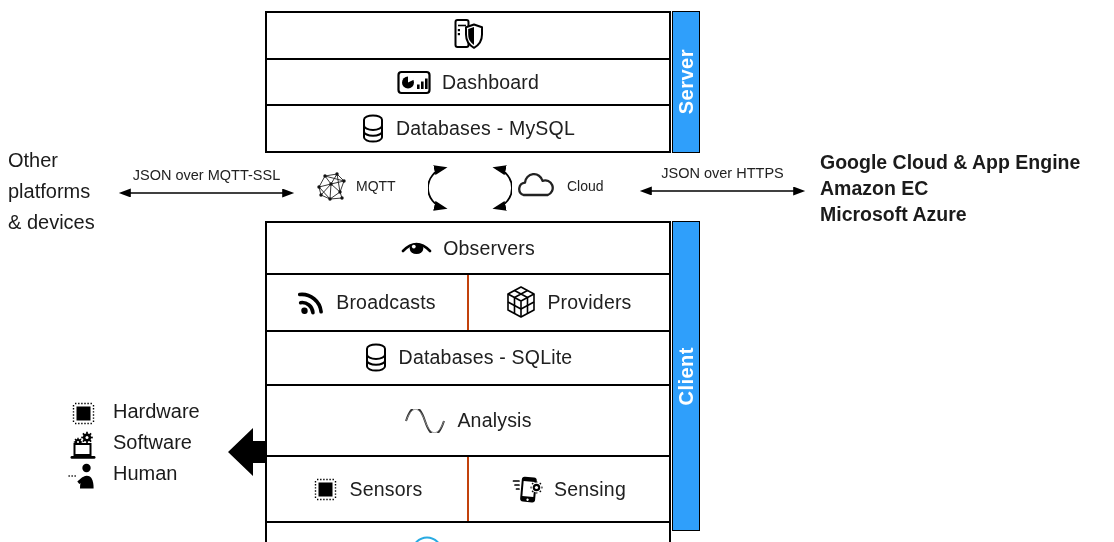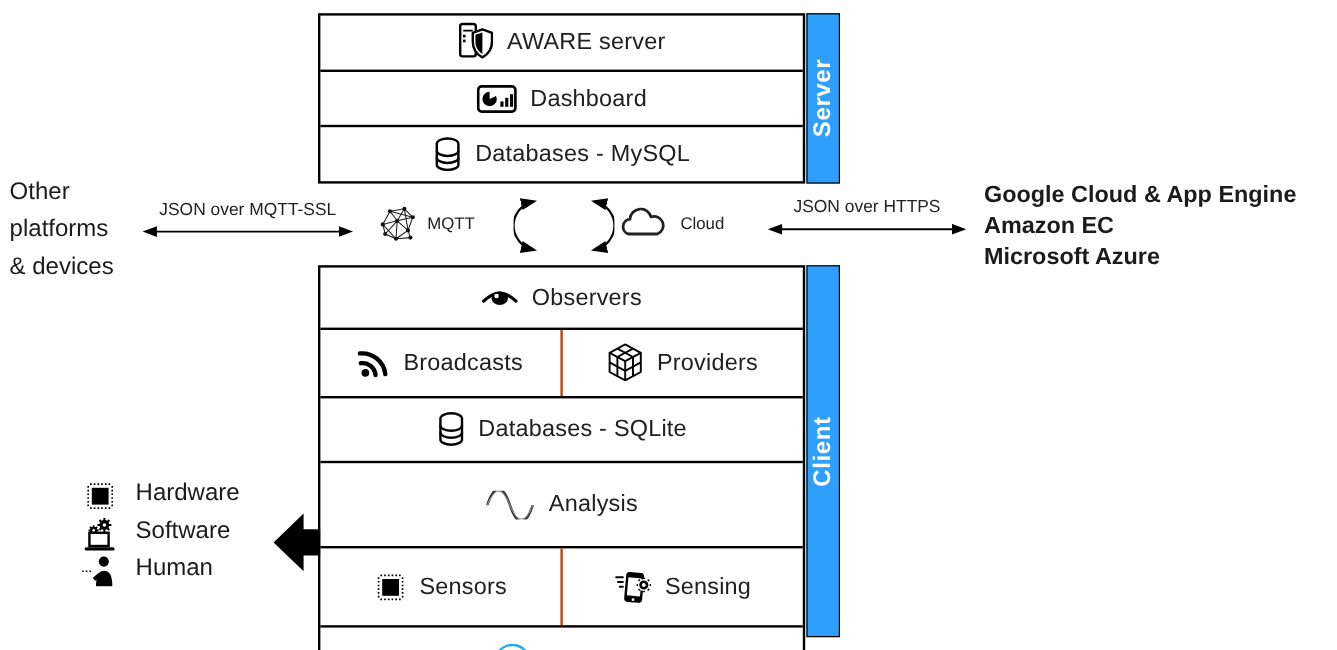--- a/index.html
+++ b/index.html
@@ -76,21 +76,20 @@
     <div class="row" style="flex:1">
       <div class="cell">
         <svg width="30" height="34" viewBox="0 0 30 34">
           <rect x="2.5" y="2" width="13" height="27" rx="2" fill="none" stroke="#000" stroke-width="2"></rect>
           <line x1="5" y1="7.5" x2="13" y2="7.5" stroke="#000" stroke-width="1.6"></line>
           <rect x="4.8" y="11" width="2.2" height="2.2" fill="#000"></rect>
           <rect x="4.8" y="15" width="2.2" height="2.2" fill="#000"></rect>
           <path d="M21,6.5 l8,2.8 v7.2 c0,6.5 -3.5,10.8 -8,13.3 c-4.5,-2.5 -8,-6.8 -8,-13.3 v-7.2 z" fill="#fff" stroke="#000" stroke-width="2" stroke-linejoin="round"></path>
           <path d="M21,9 l-5.8,2 v5.6 c0,5 2.4,8.2 5.8,10.4 z" fill="#000"></path>
         </svg>
-        <span>AWARE server</span>
       </div>
     </div>
     <div class="row" style="flex:1">
       <div class="cell">
         <svg width="34" height="27" viewBox="0 0 34 27">
           <rect x="1.5" y="3" width="31" height="21" rx="3" fill="none" stroke="#000" stroke-width="2.2"></rect>
           <circle cx="11" cy="13.5" r="6" fill="#000"></circle>
           <path d="M11,13.5 L11,6.8 A6.7,6.7 0 0 1 17.2,10.5 z" fill="#fff"></path>
           <rect x="20" y="15.5" width="2.6" height="4.5" fill="#000"></rect>
           <rect x="24" y="12.5" width="2.6" height="7.5" fill="#000"></rect>

